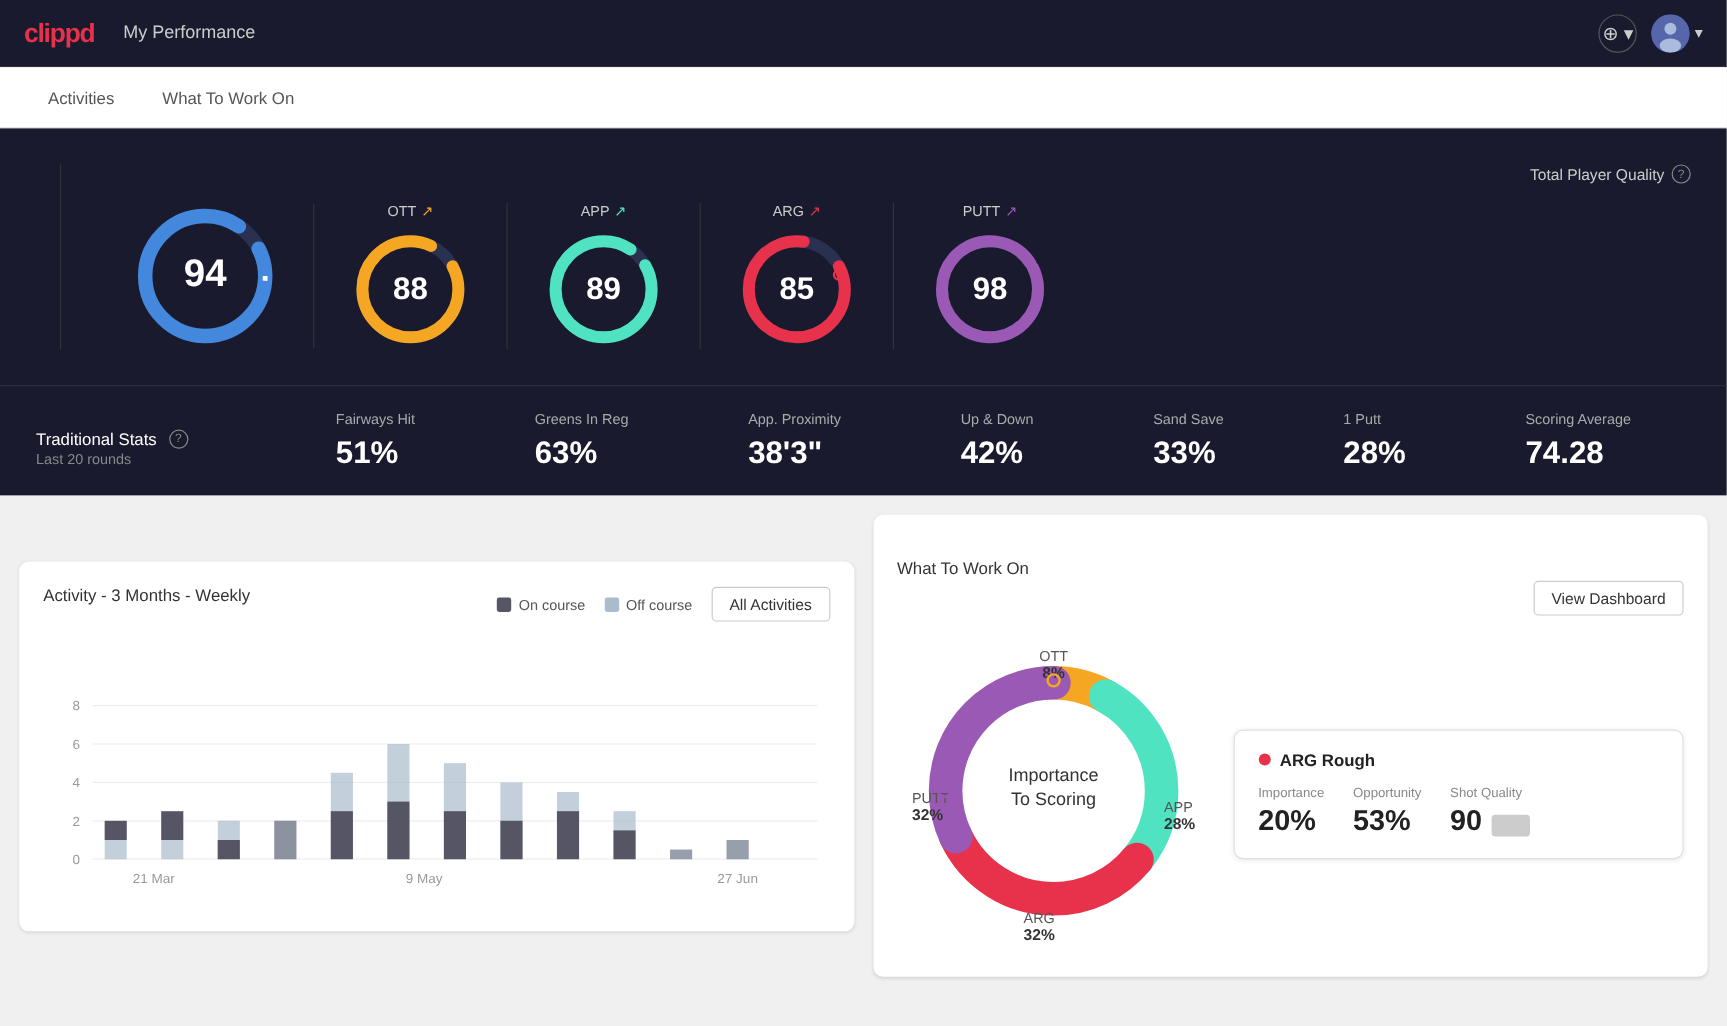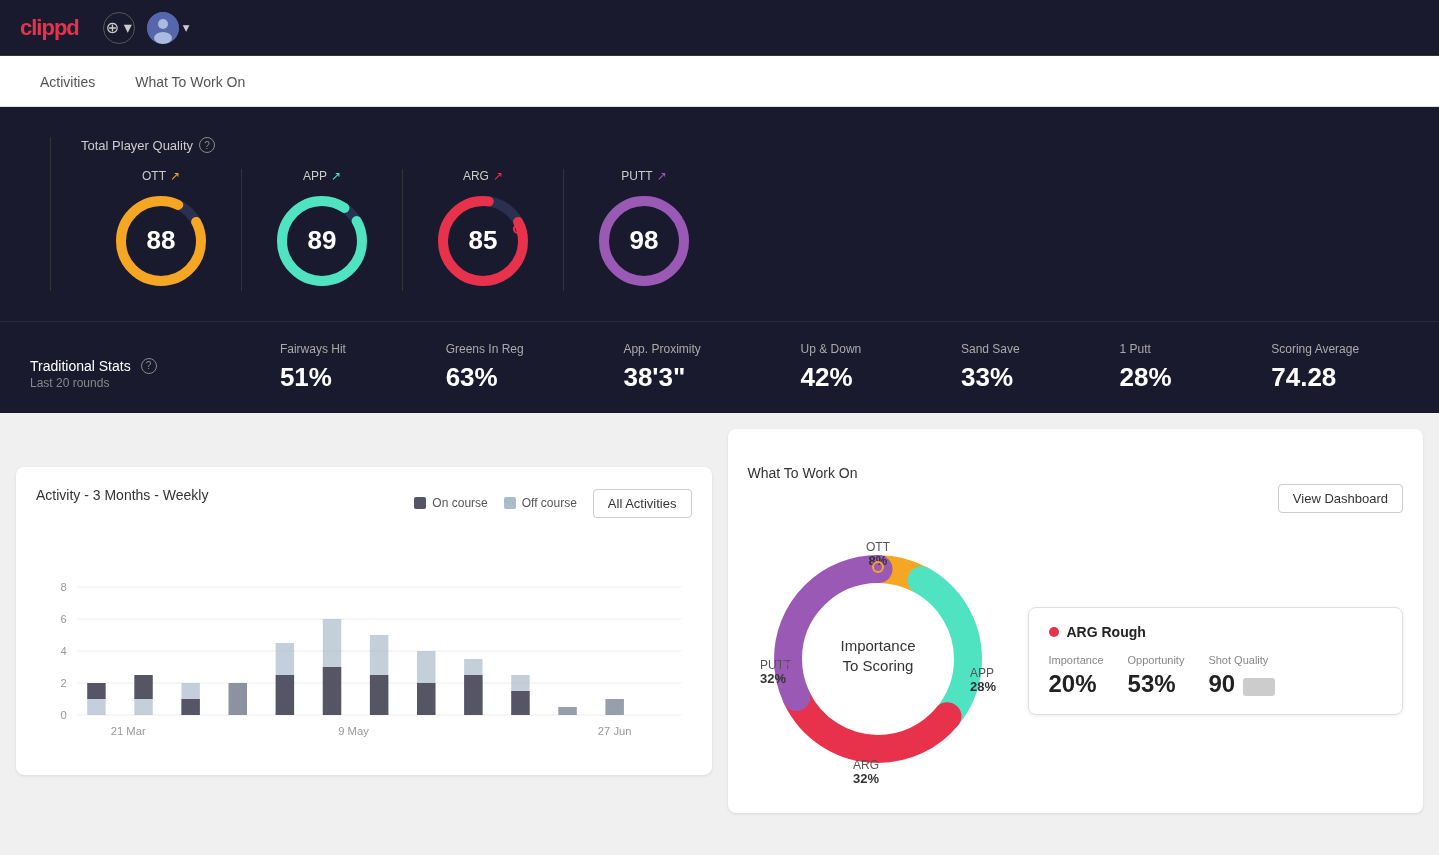--- a/index.html
+++ b/index.html
@@ -63,21 +63,21 @@
       border: 2px solid #444;
     }
     .player-avatar svg { width: 60px; height: 60px; }
     .player-name { font-size: 18px; font-weight: bold; color: #fff; margin-bottom: 4px; }
     .player-country { font-size: 13px; color: #aaa; }
     .player-handicap { font-size: 13px; color: #aaa; }
 
     .stats-divider { width: 1px; background: #333; margin: 0 20px; align-self: stretch; }
 
     .quality-section { flex: 1; padding-left: 10px; }
-    .quality-label { font-size: 13px; color: #ccc; margin-bottom: 16px; display: flex; align-items: center; gap: 6px; }
+    .quality-label { font-size: 13px; color: #ccc; margin-bottom: 16px; display: flex; align-items: center; gap: 6px; justify-content: flex-end; }
     .quality-label .help-icon { width: 16px; height: 16px; border-radius: 50%; border: 1px solid #888; display: inline-flex; align-items: center; justify-content: center; font-size: 10px; color: #888; cursor: pointer; }
     .gauges { display: flex; align-items: center; gap: 0; }
 
     .gauge-item { display: flex; flex-direction: column; align-items: center; padding: 0 30px; border-right: 1px solid #333; }
     .gauge-item:last-child { border-right: none; }
     .gauge-label { font-size: 12px; color: #ccc; margin-bottom: 8px; display: flex; align-items: center; gap: 4px; }
 
     
     .trad-stats {
       background: #1a1a2e;
@@ -144,20 +144,21 @@
     .metric { display: flex; flex-direction: column; }
     .metric-label { font-size: 11px; color: #888; margin-bottom: 4px; }
     .metric-value { font-size: 24px; font-weight: bold; color: #222; }
     .metric-badge { width: 32px; height: 18px; background: #ccc; border-radius: 3px; margin-top: 6px; }
   </style>
 </head>
 <body>
 
 <div class="header">
   <div class="logo">clippd</div>
+  <div class="header-title">My Performance</div>
   <div class="header-actions">
     <button class="header-btn">⊕ ▾</button>
     <button class="avatar-btn">
       <div class="avatar-circle">
         <svg viewBox="0 0 32 32" fill="none" xmlns="http://www.w3.org/2000/svg">
           <circle cx="16" cy="16" r="16" fill="#5566aa"></circle>
           <circle cx="16" cy="12" r="5" fill="#aabbdd"></circle>
           <ellipse cx="16" cy="26" rx="9" ry="6" fill="#aabbdd"></ellipse>
         </svg>
       </div>
@@ -176,20 +177,28 @@
 
   <div class="stats-divider"></div>
 
   <div class="quality-section">
     <div class="quality-label">
       <span>Total Player Quality</span>
       <span class="help-icon">?</span>
     </div>
     <div class="gauges">
 
+      <div class="gauge-item">
+        <svg width="120" height="120" viewBox="0 0 120 120">
+          <circle cx="60" cy="60" r="50" fill="none" stroke="#2a3050" stroke-width="12"></circle>
+          <circle cx="60" cy="60" r="50" fill="none" stroke="#4488dd" stroke-width="12" stroke-dasharray="290 25" stroke-dashoffset="25" stroke-linecap="round"></circle>
+          <circle cx="60" cy="60" r="50" fill="none" stroke="#fff" stroke-width="4" stroke-dasharray="4 312" stroke-dashoffset="0"></circle>
+          <text x="60" y="68" text-anchor="middle" font-size="32" font-weight="bold" fill="white">94</text>
+        </svg>
+      </div>
 
       <div class="gauge-item">
         <div class="gauge-label">
           <span>OTT</span>
           <span style="color:#f5a623">↗</span>
         </div>
         <svg width="100" height="100" viewBox="0 0 100 100">
           <circle cx="50" cy="50" r="40" fill="none" stroke="#2a3050" stroke-width="10"></circle>
           <circle cx="50" cy="50" r="40" fill="none" stroke="#f5a623" stroke-width="10" stroke-dasharray="226 25" stroke-dashoffset="20" stroke-linecap="round"></circle>
           <text x="50" y="58" text-anchor="middle" font-size="26" font-weight="bold" fill="white">88</text>

